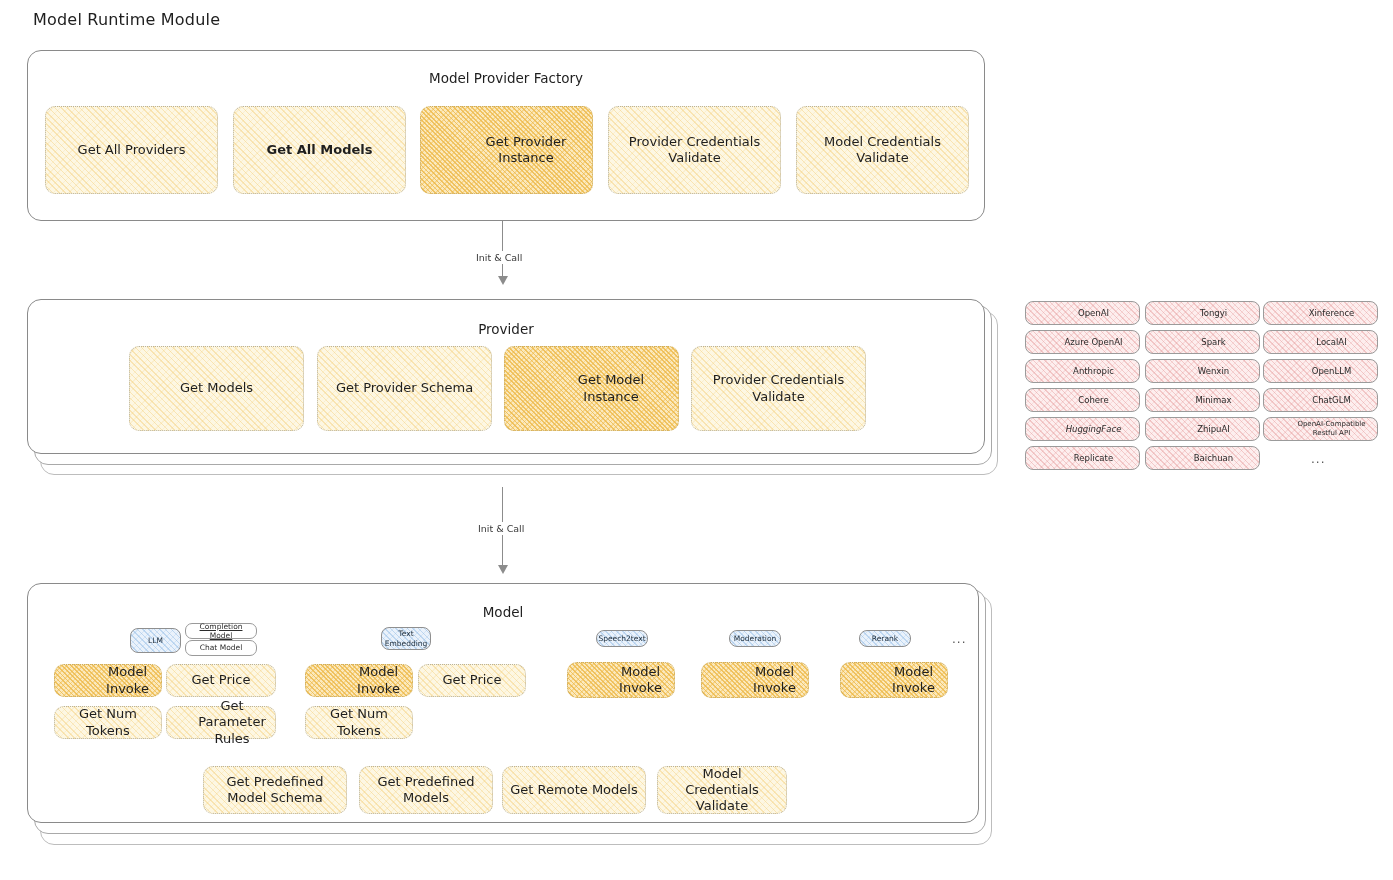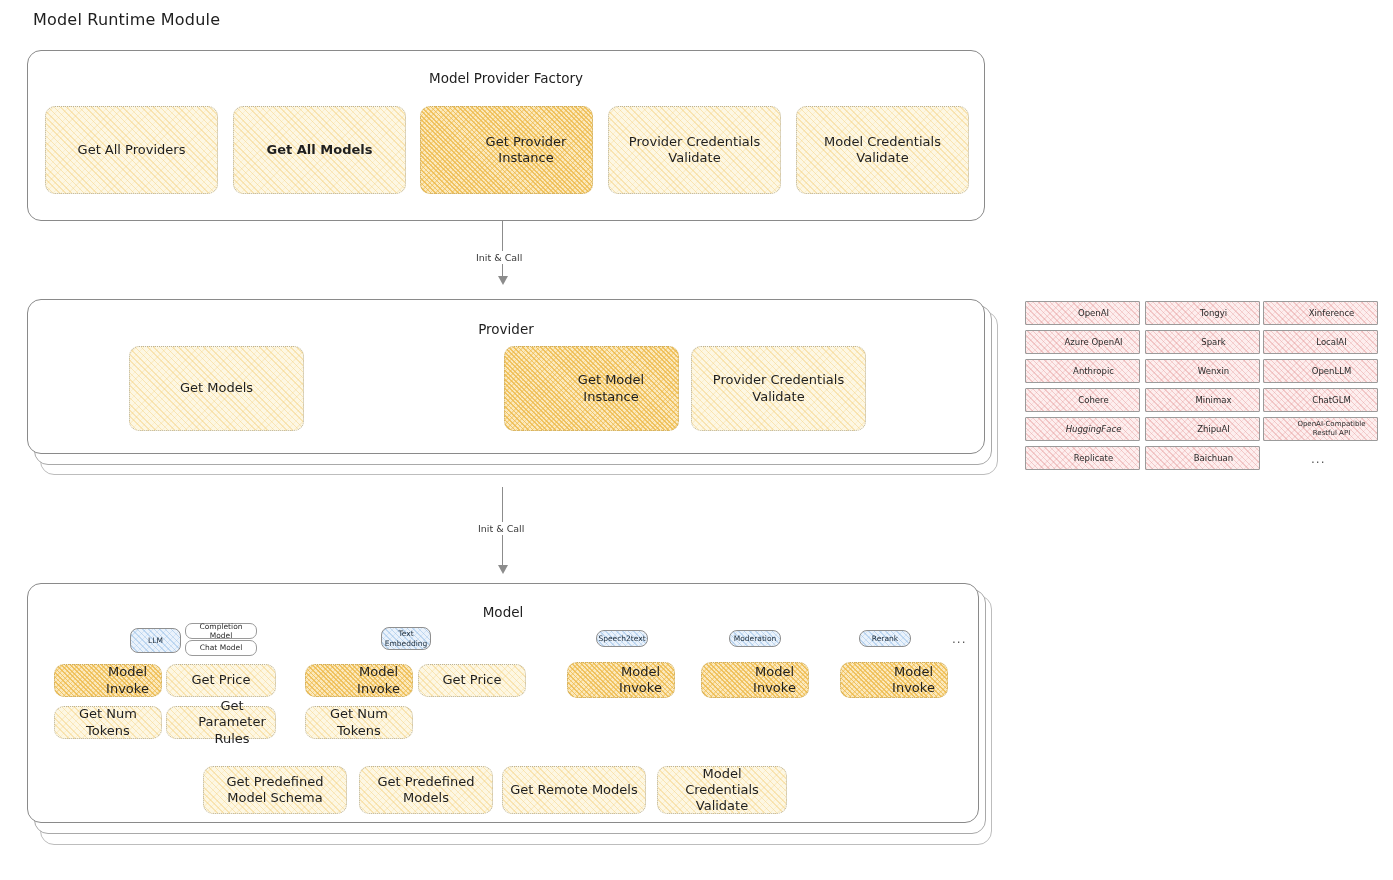--- a/index.html
+++ b/index.html
@@ -62,21 +62,21 @@
     background-color: #fbe9bd;
     background-image:
       repeating-linear-gradient(45deg, rgba(237,184,70,.78) 0 1.3px, rgba(0,0,0,0) 1.3px 3.2px),
       repeating-linear-gradient(-45deg, rgba(237,184,70,.42) 0 1.2px, rgba(0,0,0,0) 1.2px 3.8px);
     padding-left: 45px;
   }
 
   
   .node.chip-pink {
     border: 1.2px solid #9b9b9b;
-    border-radius: 1px;
+    border-radius: 8px;
     background-color: #fdeeee;
     background-image:
       repeating-linear-gradient(45deg, rgba(226,142,142,.40) 0 1px, rgba(0,0,0,0) 1px 4px),
       repeating-linear-gradient(-45deg, rgba(226,142,142,.20) 0 1px, rgba(0,0,0,0) 1px 5px);
     font-size: 8.5px;
     color: #2b2b2b;
     padding-left: 28px;
   }
 
   
@@ -144,20 +144,21 @@
   <div class="arrow-line" style="left:502px; top:221px; height:62px;"></div>
   <div class="arrow-head" style="left:498px; top:276px;"></div>
   <div class="arrow-label sketch-font" style="left:472px; top:251px;">Init &amp; Call</div>
 
   <div class="container-box l3" style="left:40px; top:311px; width:958px; height:164px;"></div>
   <div class="container-box l2" style="left:34px; top:305px; width:958px; height:160px;"></div>
   <div class="container-box" style="left:27px; top:299px; width:958px; height:155px;"></div>
   <div class="container-title sketch-font" style="left:27px; top:321px; width:958px;">Provider</div>
 
   <div class="node fn sketch-font" style="left:129px; top:346px; width:175px; height:85px;">Get Models</div>
+  <div class="node fn sketch-font" style="left:317px; top:346px; width:175px; height:85px;">Get Provider Schema</div>
   <div class="node fn hl sketch-font" style="left:504px; top:346px; width:175px; height:85px;">Get Model Instance</div>
   <div class="node fn sketch-font" style="left:691px; top:346px; width:175px; height:85px;">Provider Credentials Validate</div>
 
   <div class="node chip-pink sketch-font" style="left:1025px; top:301px; width:115px; height:24px;">OpenAI</div>
   <div class="node chip-pink sketch-font" style="left:1025px; top:330px; width:115px; height:24px;">Azure OpenAI</div>
   <div class="node chip-pink sketch-font" style="left:1025px; top:359px; width:115px; height:24px;">Anthropic</div>
   <div class="node chip-pink sketch-font" style="left:1025px; top:388px; width:115px; height:24px;">Cohere</div>
   <div class="node chip-pink sketch-font" style="left:1025px; top:417px; width:115px; height:24px;font-style:italic;">HuggingFace</div>
   <div class="node chip-pink sketch-font" style="left:1025px; top:446px; width:115px; height:24px;">Replicate</div>
 
@@ -178,21 +179,21 @@
   <div class="arrow-line" style="left:502px; top:487px; height:83px;"></div>
   <div class="arrow-head" style="left:498px; top:565px;"></div>
   <div class="arrow-label sketch-font" style="left:474px; top:522px;">Init &amp; Call</div>
 
   <div class="container-box l3" style="left:40px; top:595px; width:952px; height:250px;"></div>
   <div class="container-box l2" style="left:34px; top:589px; width:952px; height:245px;"></div>
   <div class="container-box" style="left:27px; top:583px; width:952px; height:240px;"></div>
   <div class="container-title sketch-font" style="left:27px; top:604px; width:952px;">Model</div>
 
   <div class="node chip-blue sketch-font" style="left:130px; top:628px; width:51px; height:25px;">LLM</div>
-  <div class="node chip-outline sketch-font" style="left:185px; top:623px; width:72px; height:16px;">Completion Model</div>
+  <div class="node chip-outline sketch-font" style="left:185px; top:623px; width:72px; height:16px;text-decoration:underline;">Completion Model</div>
   <div class="node chip-outline sketch-font" style="left:185px; top:640px; width:72px; height:16px;">Chat Model</div>
 
   <div class="node chip-blue sketch-font" style="left:381px; top:627px; width:50px; height:23px;">Text Embedding</div>
   <div class="node chip-blue sketch-font" style="left:596px; top:630px; width:52px; height:17px;">Speech2text</div>
   <div class="node chip-blue sketch-font" style="left:729px; top:630px; width:52px; height:17px;">Moderation</div>
   <div class="node chip-blue sketch-font" style="left:859px; top:630px; width:52px; height:17px;">Rerank</div>
   <div class="ellipsis sketch-font" style="left:952px; top:632px;">...</div>
 
   <div class="node fn hl sketch-font" style="left:54px; top:664px; width:108px; height:33px;">Model Invoke</div>
   <div class="node fn sketch-font" style="left:166px; top:664px; width:110px; height:33px;">Get Price</div>

